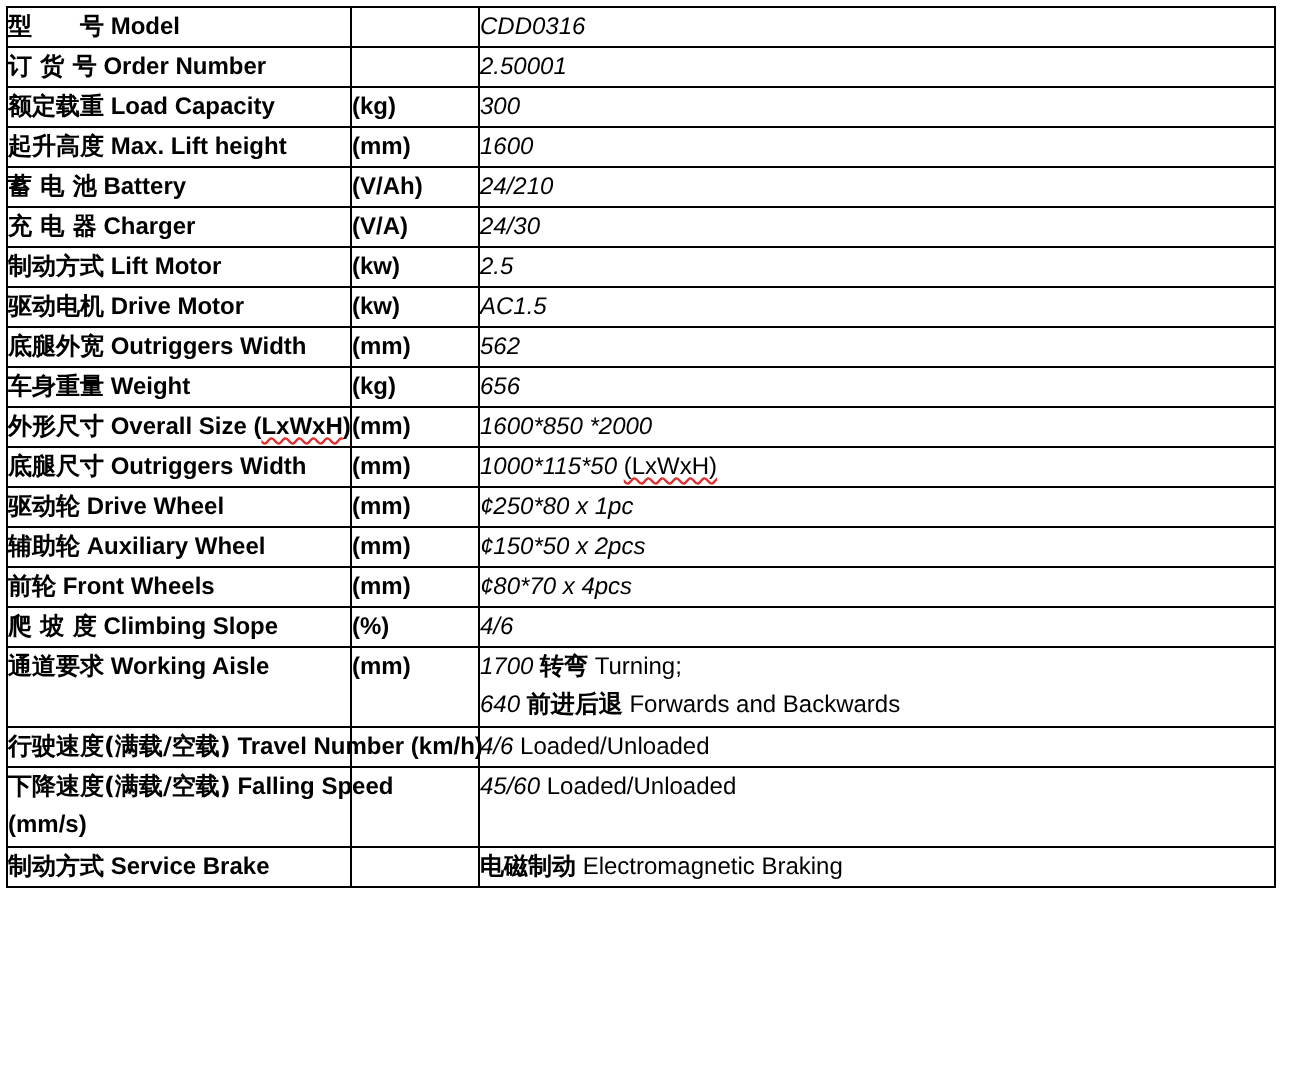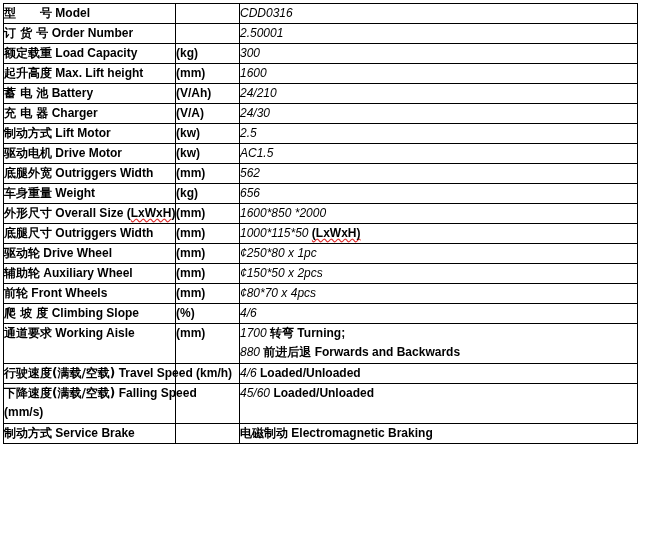--- a/index.html
+++ b/index.html
@@ -64,21 +64,21 @@
     font-weight: bold;
     letter-spacing: 0px;
   }
   .en {
     font-family: "Liberation Sans", sans-serif;
     font-weight: bold;
   }
 
   
   .val-num { font-weight: normal; font-style: italic; }
-  .val-bold { font-weight: bold; }
+  .val-bold { font-weight: normal; }
 
   
   .spell {
     text-decoration: underline;
     text-decoration-color: #e03030;
     text-decoration-style: wavy;
     text-decoration-skip-ink: none;
     -webkit-text-decoration-color: #e03030;
     -webkit-text-decoration-style: wavy;
   }
@@ -209,25 +209,25 @@
           <td class="unit"><span>(%)</span></td>
           <td class="value">
             <span class="line2"><span class="val-num">4/6</span></span>
           </td>
         </tr>
         <tr class="row-2line">
           <td class="label"><span class="cjk">通道要求</span> <span class="en">Working Aisle</span></td>
           <td class="unit"><span>(mm)</span></td>
           <td class="value">
             <span class="line2"><span class="val-num">1700 </span><span class="cjk">转弯</span><span class="val-bold"> Turning;</span></span>
-            <span class="line2"><span class="val-num">880 </span><span class="cjk">前进后退</span><span class="val-bold"> Forwards and Backwards</span></span>
-          </td>
-        </tr>
-        <tr class="row-1line">
-          <td class="label"><span class="cjk">行驶速度(满载/空载)</span> <span class="en">Travel Speed (km/h)</span></td>
+            <span class="line2"><span class="val-num">640 </span><span class="cjk">前进后退</span><span class="val-bold"> Forwards and Backwards</span></span>
+          </td>
+        </tr>
+        <tr class="row-1line">
+          <td class="label"><span class="cjk">行驶速度(满载/空载)</span> <span class="en">Travel Number (km/h)</span></td>
           <td class="unit"><span></span></td>
           <td class="value">
             <span class="line2"><span class="val-num">4/6 </span><span class="val-bold">Loaded/Unloaded</span></span>
           </td>
         </tr>
         <tr class="row-2line">
           <td class="label"><span class="cjk">下降速度(满载/空载)</span> <span class="en">Falling  Speed</span><span class="en line2">(mm/s)</span></td>
           <td class="unit"><span></span></td>
           <td class="value">
             <span class="line2"><span class="val-num">45/60 </span><span class="val-bold">Loaded/Unloaded</span></span>

